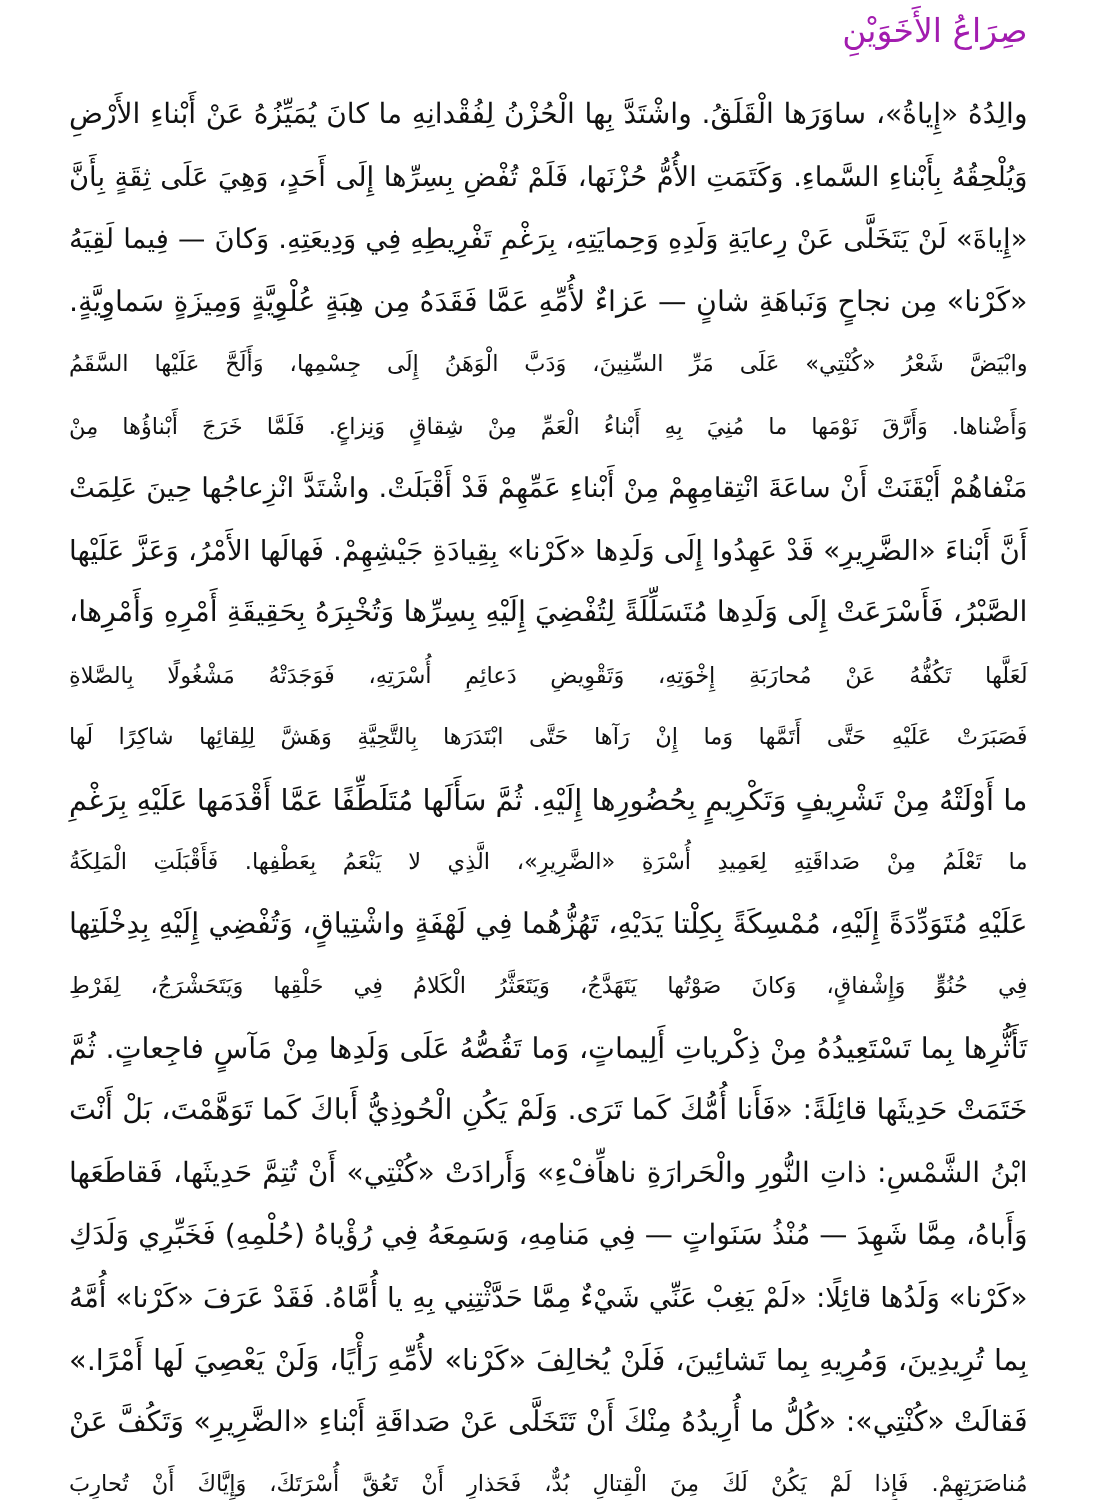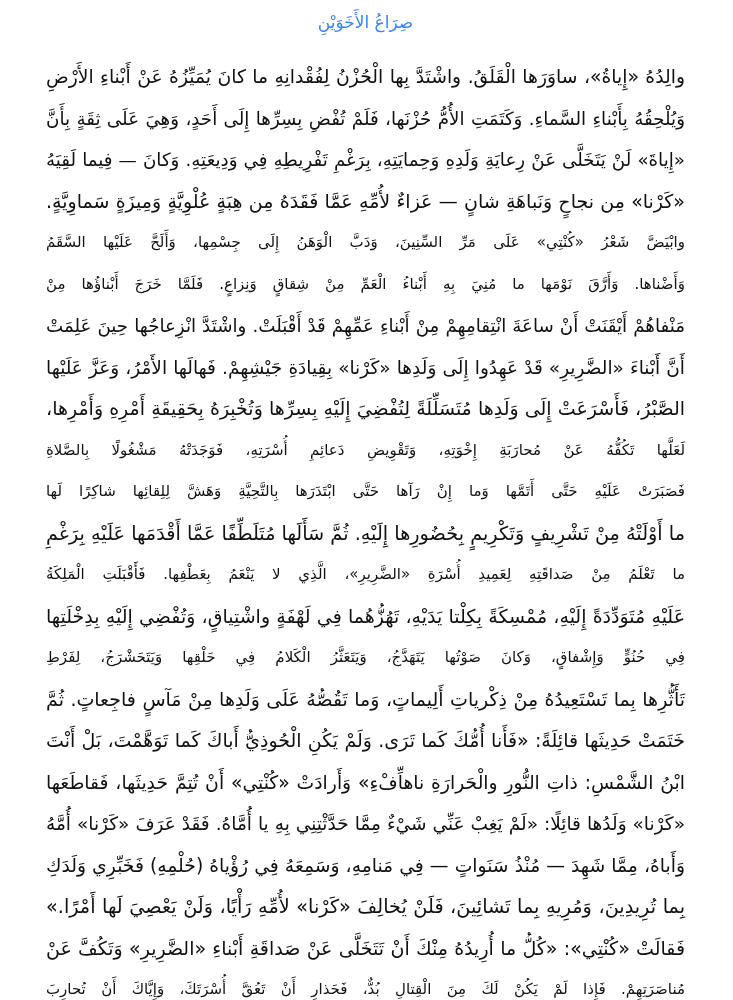--- a/index.html
+++ b/index.html
@@ -16,27 +16,27 @@
     }
     .page {
       position: relative;
       width: 733px;
       height: 1000px;
       box-sizing: border-box;
       padding: 0 48px 0 46px;
     }
     .running-title {
       direction: rtl;
-      text-align: center;
-      font-size: 17px;
+      text-align: right;
+      font-size: 22px;
       line-height: 20px;
       padding-top: 12px;
       height: 44px;
       box-sizing: border-box;
-      color: #3b82f6;
+      color: #a21caf;
     }
     .body-text {
       direction: rtl;
       margin-top: 12px;
     }
     .line {
       display: block;
       direction: rtl;
       font-size: 15px;
       line-height: 41.5px;
@@ -64,20 +64,20 @@
     <span class="line" style="display: block; font-size: 19px;">الصَّبْرُ، فَأَسْرَعَتْ إِلَى وَلَدِها مُتَسَلِّلَةً لِتُفْضِيَ إِلَيْهِ بِسِرِّها وَتُخْبِرَهُ بِحَقِيقَةِ أَمْرِهِ وَأَمْرِها،</span>
     <span class="line" style="display: block;">لَعَلَّها تَكُفُّهُ عَنْ مُحارَبَةِ إِخْوَتِهِ، وَتَقْوِيضِ دَعائِمِ أُسْرَتِهِ، فَوَجَدَتْهُ مَشْغُولًا بِالصَّلاةِ</span>
     <span class="line" style="display: block;">فَصَبَرَتْ عَلَيْهِ حَتَّى أَتَمَّها وَما إِنْ رَآها حَتَّى ابْتَدَرَها بِالتَّحِيَّةِ وَهَشَّ لِلِقائِها شاكِرًا لَها</span>
     <span class="line" style="display: block; font-size: 19.25px;">ما أَوْلَتْهُ مِنْ تَشْرِيفٍ وَتَكْرِيمٍ بِحُضُورِها إِلَيْهِ. ثُمَّ سَأَلَها مُتَلَطِّفًا عَمَّا أَقْدَمَها عَلَيْهِ بِرَغْمِ</span>
     <span class="line" style="display: block;">ما تَعْلَمُ مِنْ صَداقَتِهِ لِعَمِيدِ أُسْرَةِ «الضَّرِيرِ»، الَّذِي لا يَنْعَمُ بِعَطْفِها. فَأَقْبَلَتِ الْمَلِكَةُ</span>
     <span class="line" style="display: block; font-size: 19px;">عَلَيْهِ مُتَوَدِّدَةً إِلَيْهِ، مُمْسِكَةً بِكِلْتا يَدَيْهِ، تَهُزُّهُما فِي لَهْفَةٍ واشْتِياقٍ، وَتُفْضِي إِلَيْهِ بِدِخْلَتِها</span>
     <span class="line" style="display: block;">فِي حُنُوٍّ وَإِشْفاقٍ، وَكانَ صَوْتُها يَتَهَدَّجُ، وَيَتَعَثَّرُ الْكَلامُ فِي حَلْقِها وَيَتَحَشْرَجُ، لِفَرْطِ</span>
     <span class="line" style="display: block; font-size: 19px;">تَأَثُّرِها بِما تَسْتَعِيدُهُ مِنْ ذِكْرياتِ أَلِيماتٍ، وَما تَقُصُّهُ عَلَى وَلَدِها مِنْ مَآسٍ فاجِعاتٍ. ثُمَّ</span>
     <span class="line" style="display: block; font-size: 19px;">خَتَمَتْ حَدِيثَها قائِلَةً: «فَأَنا أُمُّكَ كَما تَرَى. وَلَمْ يَكُنِ الْحُوذِيُّ أَباكَ كَما تَوَهَّمْتَ، بَلْ أَنْتَ</span>
     <span class="line" style="display: block; font-size: 18.75px;">ابْنُ الشَّمْسِ: ذاتِ النُّورِ والْحَرارَةِ ناهاِّفْءِ» وَأَرادَتْ «كُنْتِي» أَنْ تُتِمَّ حَدِيثَها، فَقاطَعَها</span>
+    <span class="line" style="display: block; font-size: 18.75px;">وَأَباهُ، مِمَّا شَهِدَ — مُنْذُ سَنَواتٍ — فِي مَنامِهِ، وَسَمِعَهُ فِي رُؤْياهُ (حُلْمِهِ) فَخَبِّرِي وَلَدَكِ</span>
     <span class="line" style="display: block; font-size: 18.5px;">«كَرْنا» وَلَدُها قائِلًا: «لَمْ يَغِبْ عَنِّي شَيْءٌ مِمَّا حَدَّثْتِنِي بِهِ يا أُمَّاهُ. فَقَدْ عَرَفَ «كَرْنا» أُمَّهُ</span>
-    <span class="line" style="display: block; font-size: 18.75px;">وَأَباهُ، مِمَّا شَهِدَ — مُنْذُ سَنَواتٍ — فِي مَنامِهِ، وَسَمِعَهُ فِي رُؤْياهُ (حُلْمِهِ) فَخَبِّرِي وَلَدَكِ</span>
     <span class="line" style="display: block; font-size: 19.25px;">بِما تُرِيدِينَ، وَمُرِيهِ بِما تَشائِينَ، فَلَنْ يُخالِفَ «كَرْنا» لأُمِّهِ رَأْيًا، وَلَنْ يَعْصِيَ لَها أَمْرًا.»</span>
     <span class="line" style="display: block; font-size: 19px;">فَقالَتْ «كُنْتِي»: «كُلُّ ما أُرِيدُهُ مِنْكَ أَنْ تَتَخَلَّى عَنْ صَداقَةِ أَبْناءِ «الضَّرِيرِ» وَتَكُفَّ عَنْ</span>
     <span class="line" style="display: block;">مُناصَرَتِهِمْ. فَإِذا لَمْ يَكُنْ لَكَ مِنَ الْقِتالِ بُدٌّ، فَحَذارِ أَنْ تَعُقَّ أُسْرَتَكَ، وَإِيَّاكَ أَنْ تُحارِبَ</span>
 
   </div>
 </div>
 
 </body></html>

